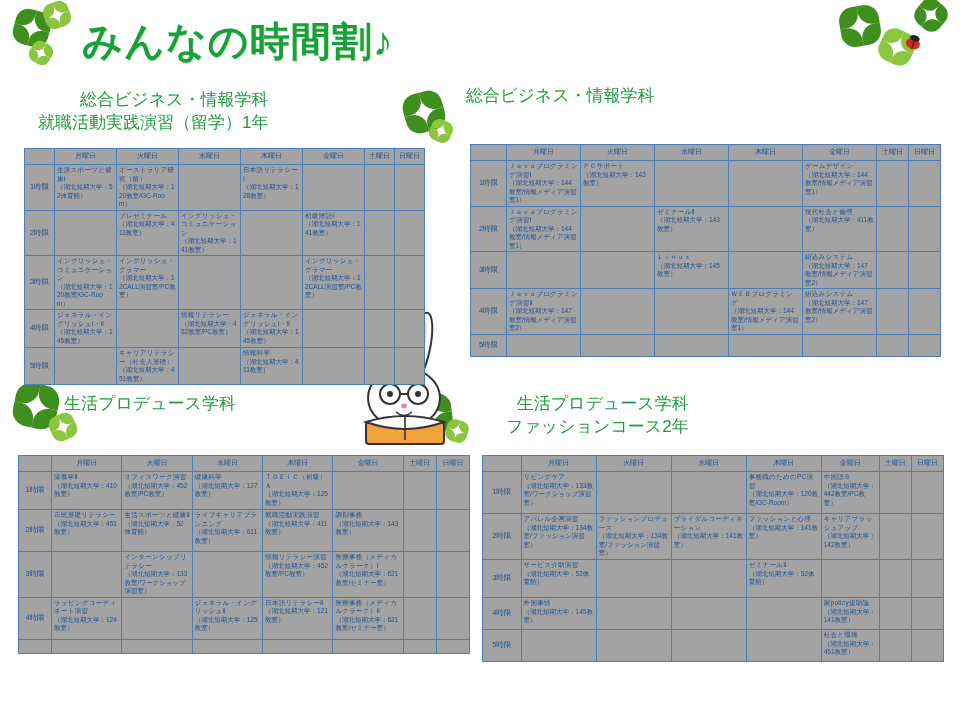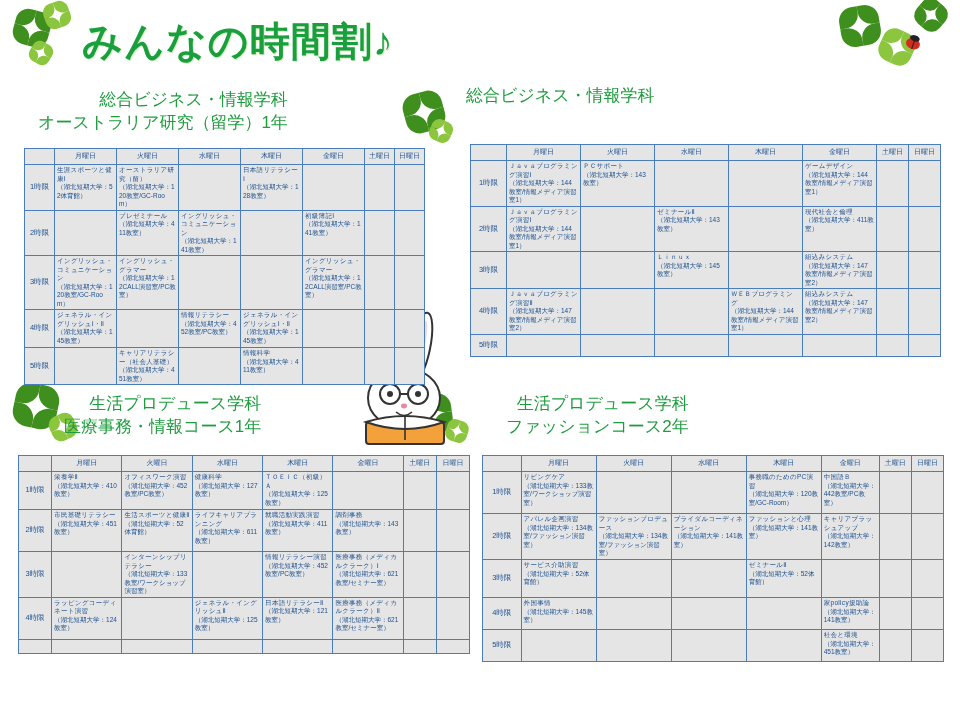--- a/index.html
+++ b/index.html
@@ -88,21 +88,21 @@
     line-height: 23px;
     white-space: nowrap;
   }
   .sec-head .l2 { display:block;text-align:right; }
 
   
   .tt {
     position: absolute;
     border-collapse: collapse;
     table-layout: fixed;
-    background: #e5e5e5;
+    background: #a3a3a3;
     padding-left: 13px;
   }
   .tt td, .tt th {
     border: 1px solid #4a7ebb;
     vertical-align: top;
     padding: 1px 2px;
     font-size: 6.5px;
     line-height: 8.5px;
     color: #1b4f8f;
     word-break: break-all;
@@ -229,30 +229,29 @@
     <line x1="64" y1="94" x2="72" y2="94" stroke="#333" stroke-width="2"></line>
     <ellipse cx="68" cy="106" rx="3" ry="2.4" fill="#e58aa0"></ellipse>
     <path d="M60 112 q8 7 16 0" stroke="#333" stroke-width="1.6" fill="none"></path>
     <rect x="30" y="122" width="78" height="22" rx="3" fill="#f2a13b" stroke="#333" stroke-width="2"></rect>
     <path d="M30 122 q39 -12 78 0 q-39 14 -78 0 z" fill="#ffffff" stroke="#333" stroke-width="2"></path>
     <line x1="69" y1="116" x2="69" y2="140" stroke="#333" stroke-width="1.6"></line>
   </svg>
 
   <div class="sec-head" style="left:38px;top:88px">
     <span class="l2">総合ビジネス・情報学科</span>
-    <span class="l2">オーストラリア研究（留学）1年</span>
+    <span class="l2">就職活動実践演習（留学）1年</span>
   </div>
 
   <div class="sec-head" style="left:466px;top:84px">
     <span class="l2">総合ビジネス・情報学科</span>
   </div>
 
   <div class="sec-head" style="left:64px;top:392px">
     <span class="l2">生活プロデュース学科</span>
-    <span class="l2">医療事務・情報コース1年</span>
   </div>
 
   <div class="sec-head" style="left:506px;top:392px">
     <span class="l2">生活プロデュース学科</span>
     <span class="l2">ファッションコース2年</span>
   </div>
 
   <table class="tt" id="tbl-0" style="left:24px;top:148px;width:400px">
       <colgroup>
         <col style="width: 30px;">

